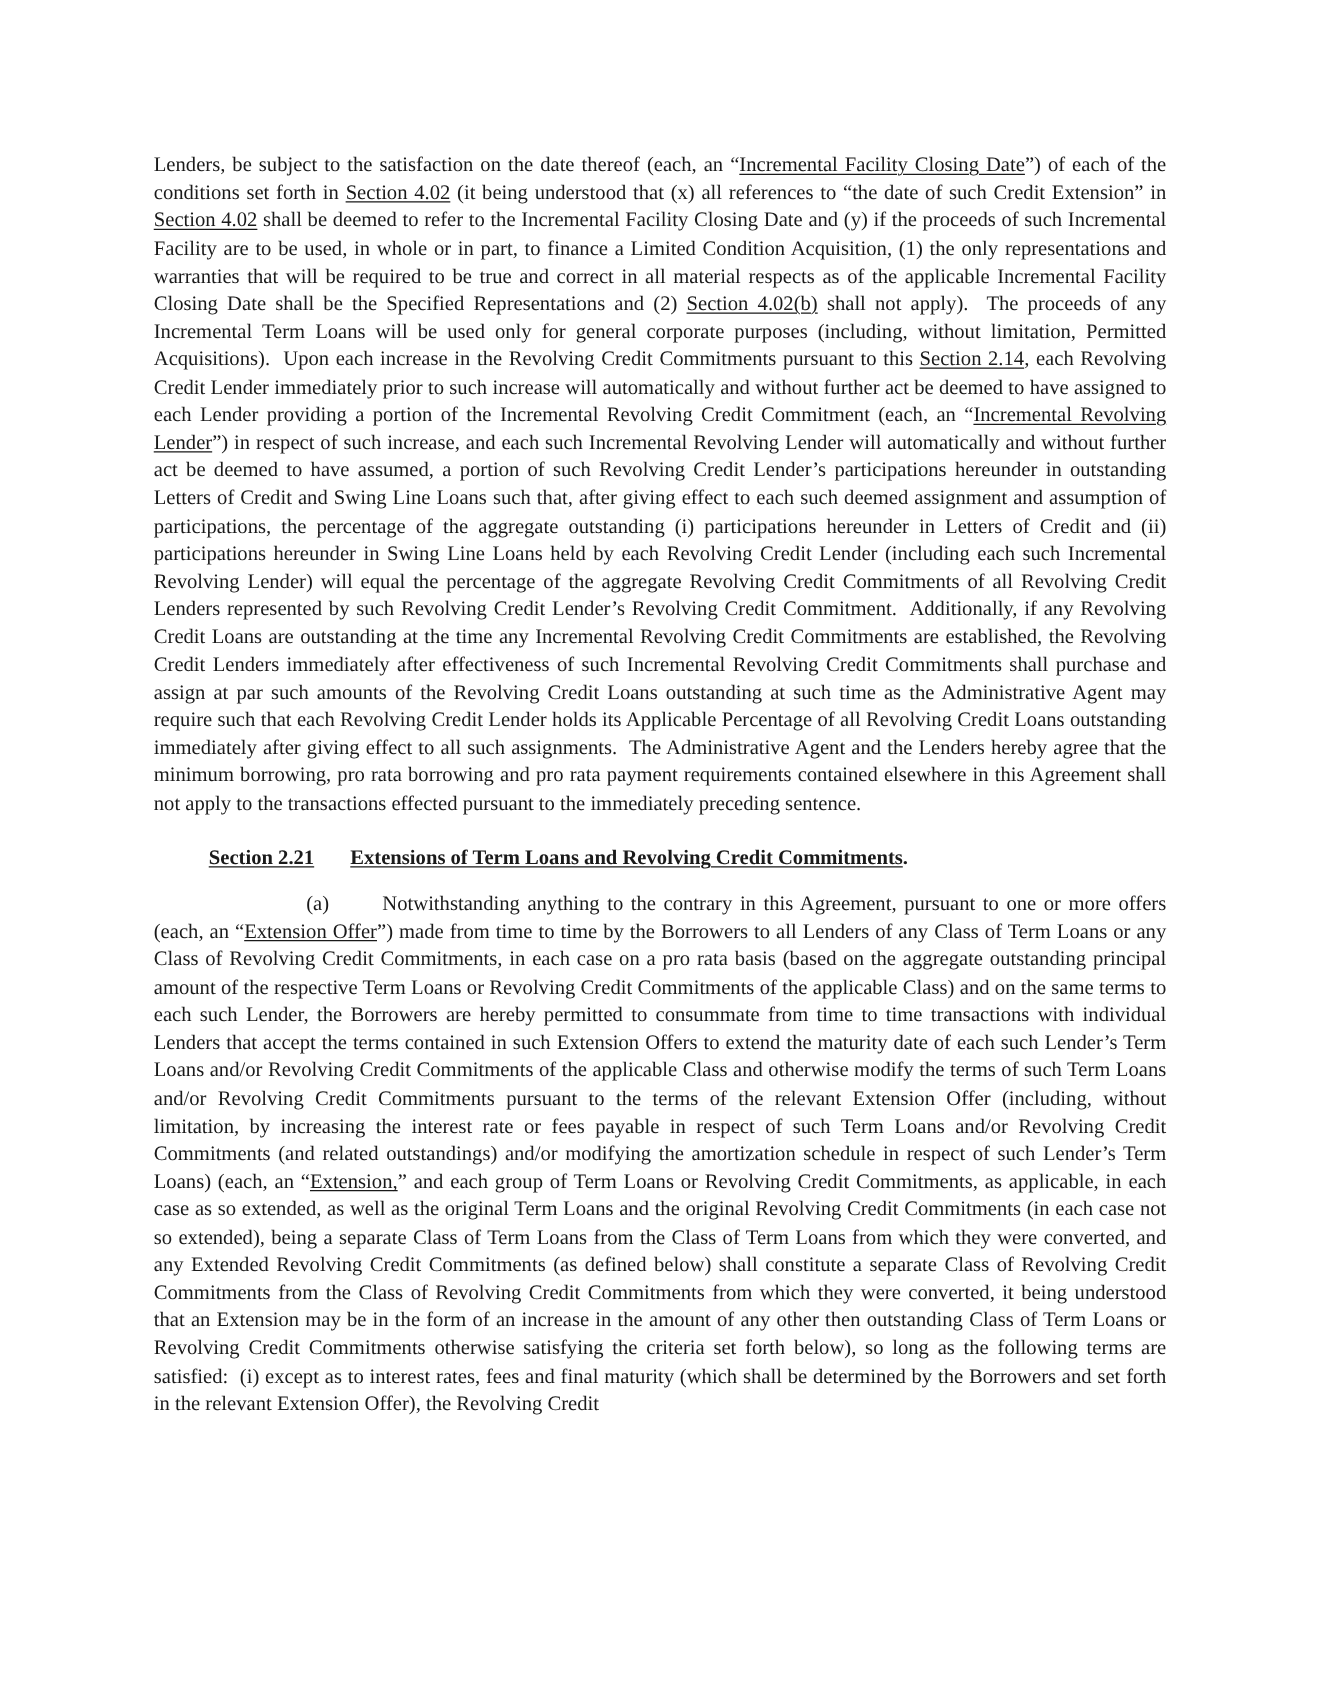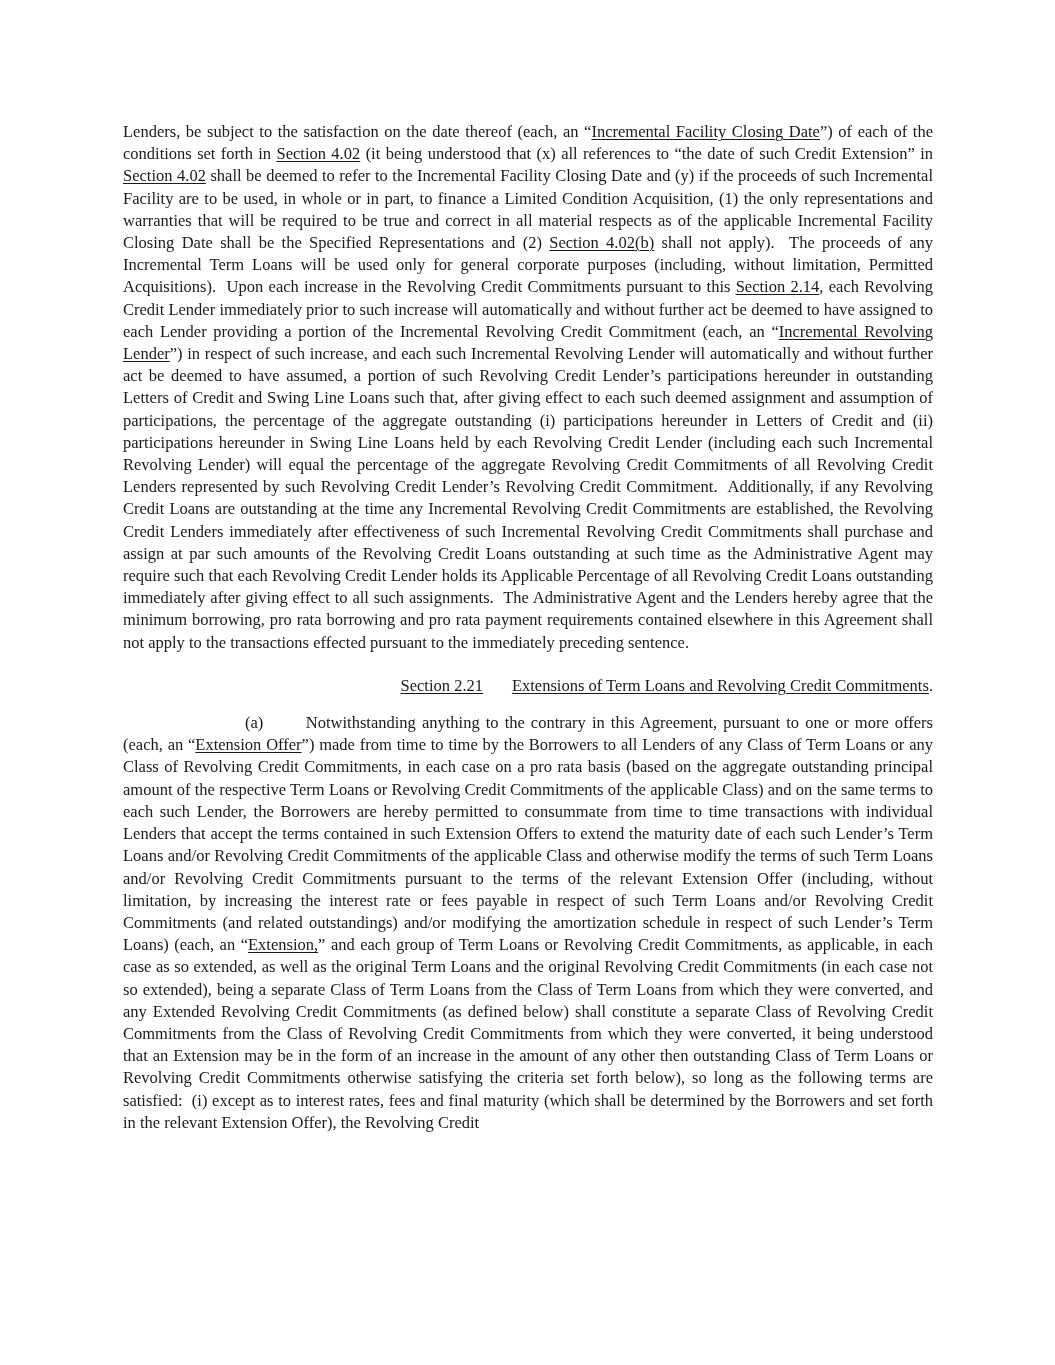--- a/index.html
+++ b/index.html
@@ -15,24 +15,25 @@
     font-size: 16.5px;
     line-height: 22.2px;
     color: #1a1a1a;
     overflow: hidden;
   }
   .para {
     margin: 0;
     text-align: justify;
   }
   .heading {
-    text-align: right;
+    text-align: left;
     text-indent: 0;
     margin: 21px 0 15px 0;
     padding-left: 44px; 
+    font-weight: bold;
   }
   .indent {
     text-indent: 122px;
   }
   .u {
     text-decoration: underline;
     text-decoration-thickness: 1px;
     text-underline-offset: 2px;
   }
 </style>

